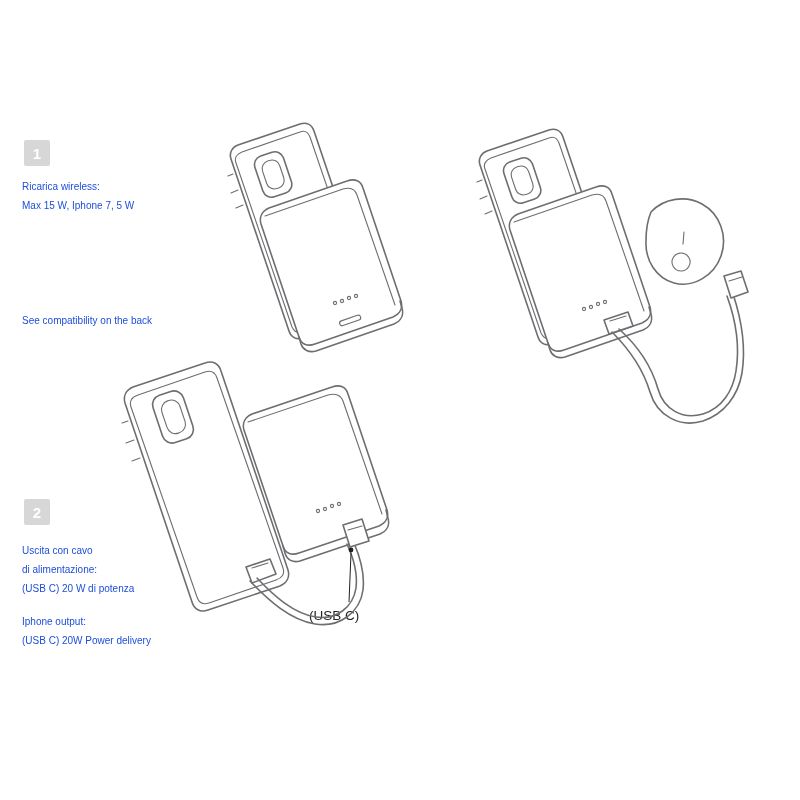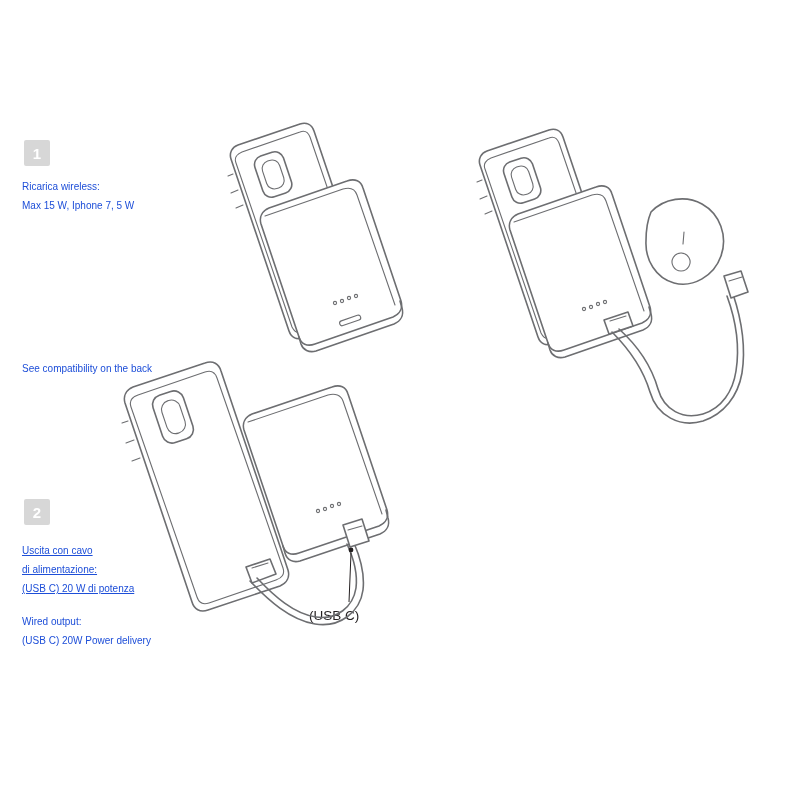--- a/index.html
+++ b/index.html
@@ -40,22 +40,22 @@
   .text-block {
     position: absolute;
     font-size: 10px;
     line-height: 19px;
     color: #1d4ed8;
     white-space: pre-line;
   }
   .tb-1a { left: 22px; top: 177px; }
   .tb-1b { left: 22px; top: 220px; }
   .tb-1c { left: 22px; top: 283px; }
-  .tb-1d { left: 22px; top: 311px; margin-top: 48px; }
-  .tb-2a { left: 22px; top: 541px; text-decoration: underline; }
+  .tb-1d { left: 22px; top: 311px; }
+  .tb-2a { left: 22px; top: 541px; }
   .tb-2b { left: 22px; top: 612px; }
 
   .label-usbc {
     position: absolute;
     left: 309px;
     top: 608px;
     font-size: 13.5px;
     color: #231f20;
   }
 
@@ -102,21 +102,21 @@
   <div class="step-badge badge-1">1</div>
   <div class="step-badge badge-2">2</div>
 
   <div class="text-block tb-1a">Ricarica wireless:
 Max 15 W, Iphone 7, 5 W</div>
   <div class="text-block tb-1d">See compatibility on the back</div>
 
   <div class="text-block tb-2a">Uscita con cavo
 di alimentazione:
 (USB C) 20 W di potenza</div>
-  <div class="text-block tb-2b">Wired output:
+  <div class="text-block tb-2b">Iphone output:
 (USB C) 20W Power delivery</div>
   <div class="label-usbc">(USB C)</div>
 
   <svg class="art" viewBox="0 0 800 800">
 
     <g transform="translate(0,0)">
 
       <path class="fillw" d="M238,145 L300,124 C307,122 312,125 314,131 L372,303 C374,309 371,315 365,317 L303,338 C296,340 291,337 289,331 L231,159 C229,153 232,147 238,145 Z"></path>
 
       <path class="ln-thin" d="M242,152 L300,132 C305,130 308,132 310,137 L366,301 C368,306 365,310 360,312 L302,332 C297,334 294,331 292,327 L236,163 C234,158 237,154 242,152 Z"></path>

